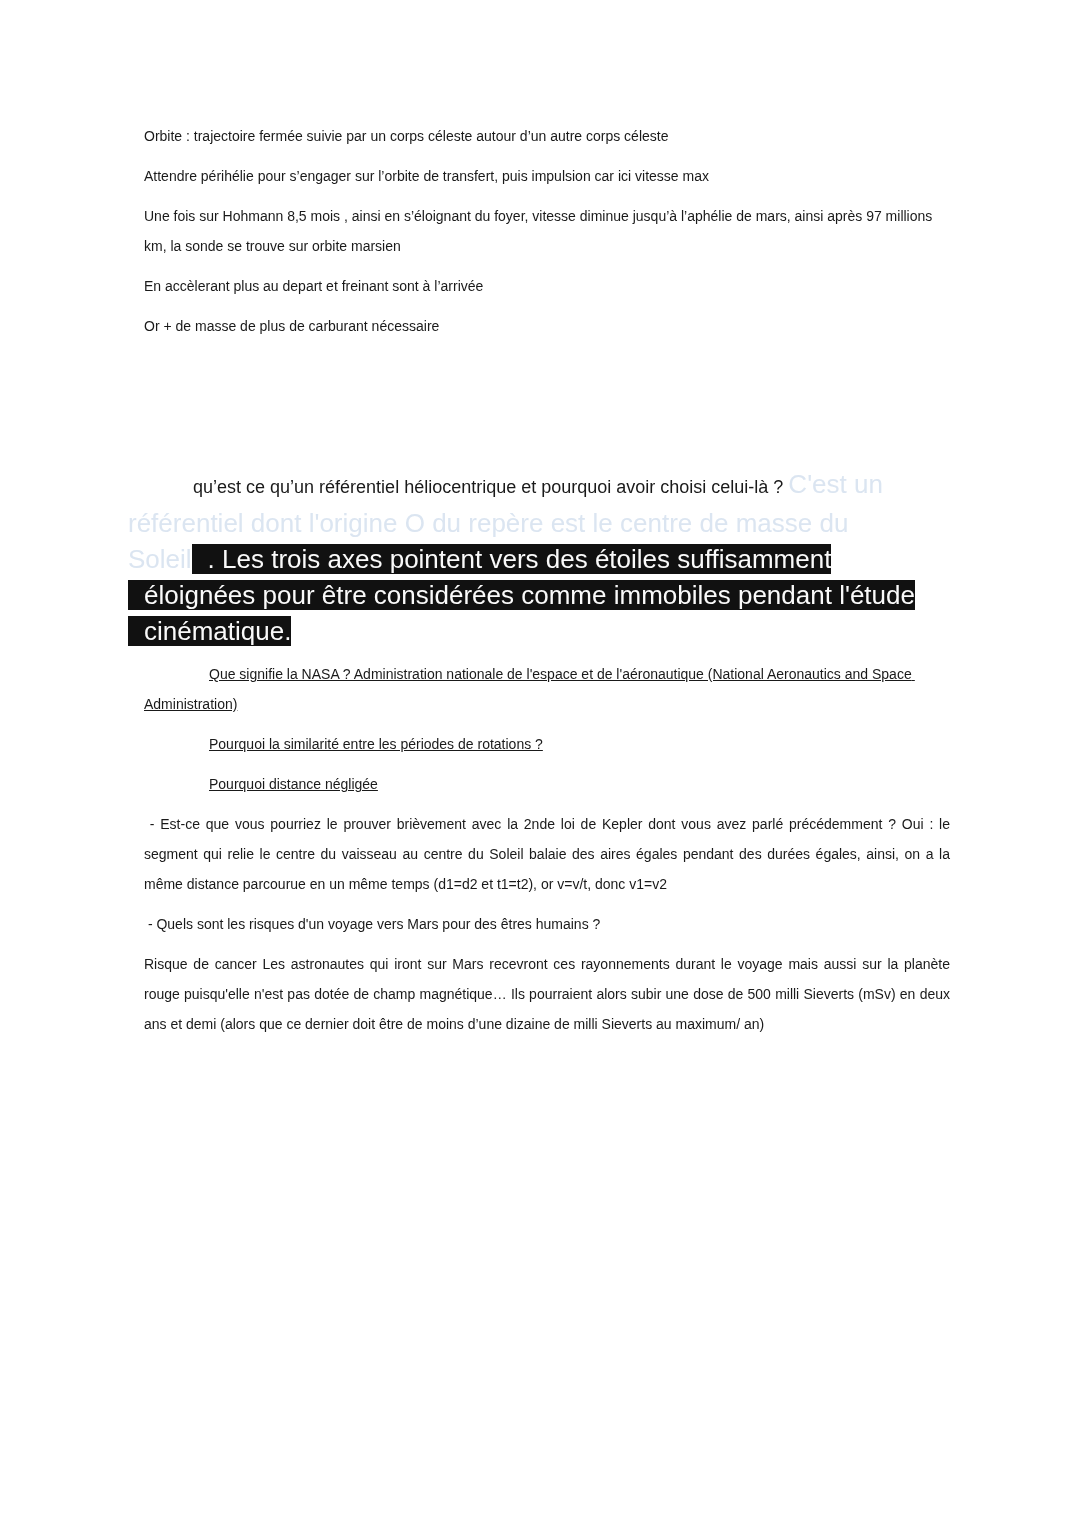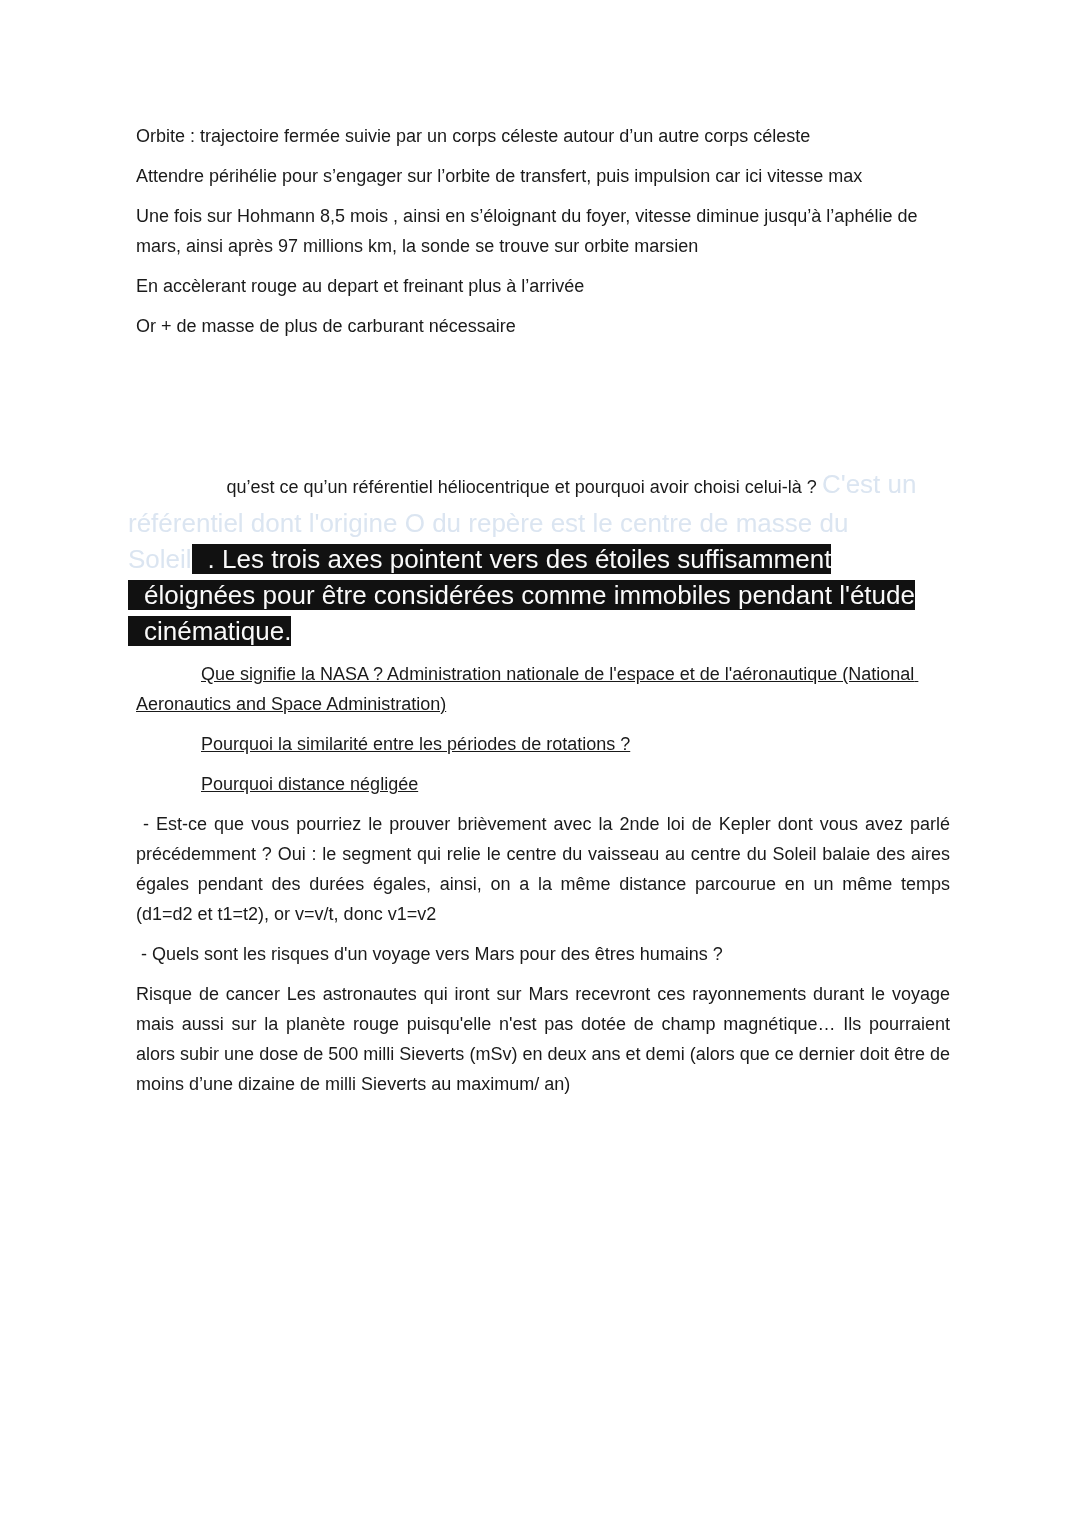--- a/index.html
+++ b/index.html
@@ -15,58 +15,58 @@
   }
   .page {
     box-sizing: border-box;
     width: 1080px;
     min-height: 1525px;
     background: var(--page-bg, #ffffff);
     padding: 121px 130px 40px 128px;
   }
   .para {
     font-family: "Liberation Sans", sans-serif;
-    font-size: 18px;
+    font-size: 14px;
     line-height: 30px;
     color: var(--body-text, #1a1a1a);
-    margin: 0 0 10px 8px;
+    margin: 0 0 10px 16px;
     white-space: pre-wrap;
   }
   .para.justify { text-align: justify; }
   .para.indent  { text-indent: 65px; text-decoration: underline; }
   .spacer { width: 100%; }
   .rich { margin: 0 0 10px 0; }
   .rich-line {
     font-family: "Liberation Sans", sans-serif;
     font-size: 26px;
     line-height: 36px;
     white-space: pre-wrap;
   }
-  .rich-line.indent { text-indent: 65px; text-align: center; }
+  .rich-line.indent { text-indent: 65px; }
   .seg-body-inline {
     font-size: 18px;
     color: var(--body-text, #1a1a1a);
   }
   .seg-answer-blue {
     color: var(--answer-blue, #dbe5f1);
   }
   .seg-answer-highlight {
     background: var(--highlight-bg, #111111);
     color: var(--highlight-text, #fafafa);
     padding-left: 16px;
   }
 </style>
 </head>
 <body>
 
 <div class="page">
     <p class="para">Orbite : trajectoire fermée suivie par un corps céleste autour d’un autre corps céleste</p>
     <p class="para">Attendre périhélie pour s’engager sur l’orbite de transfert, puis impulsion car ici vitesse max</p>
     <p class="para">Une fois sur Hohmann 8,5 mois , ainsi en s’éloignant du foyer, vitesse diminue jusqu’à l’aphélie de mars, ainsi après 97 millions km, la sonde se trouve sur orbite marsien</p>
-    <p class="para">En accèlerant rouge au depart et freinant plus à l’arrivée</p>
+    <p class="para">En accèlerant plus au depart et freinant sont à l’arrivée</p>
     <p class="para">Or + de masse de plus de carburant nécessaire</p>
     <div class="spacer" style="height: 115px;"></div>
     <div class="rich">
       <div class="rich-line indent"><span class="seg-body-inline">qu’est ce qu’un référentiel héliocentrique et pourquoi avoir choisi celui-là ? </span><span class="seg-answer-blue">C'est un</span></div>
       <div class="rich-line"><span class="seg-answer-blue">référentiel dont l'origine O du repère est le centre de masse du</span></div>
       <div class="rich-line"><span class="seg-answer-blue">Soleil</span><span class="seg-answer-highlight">. Les trois axes pointent vers des étoiles suffisamment</span></div>
       <div class="rich-line"><span class="seg-answer-highlight">éloignées pour être considérées comme immobiles pendant l'étude</span></div>
       <div class="rich-line"><span class="seg-answer-highlight">cinématique.</span></div>
     </div>
     <p class="para indent">Que signifie la NASA ? Administration nationale de l'espace et de l'aéronautique (National Aeronautics and Space Administration)</p>

